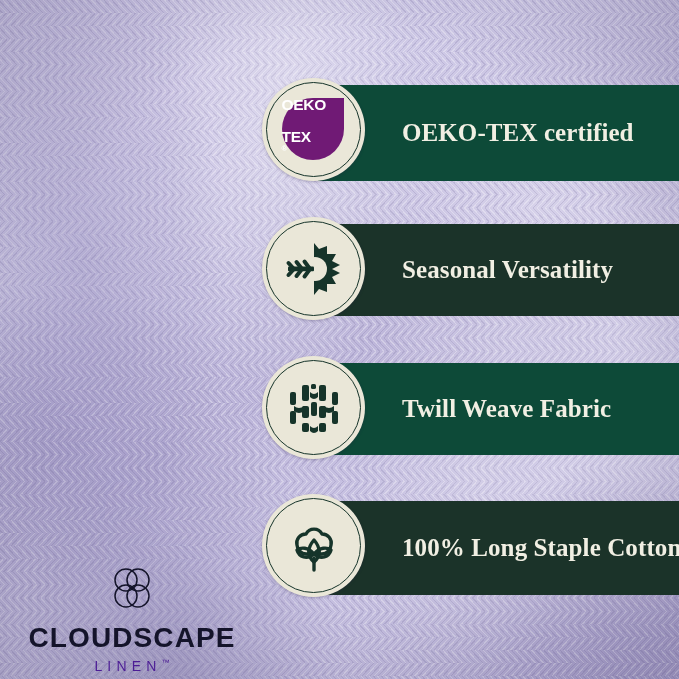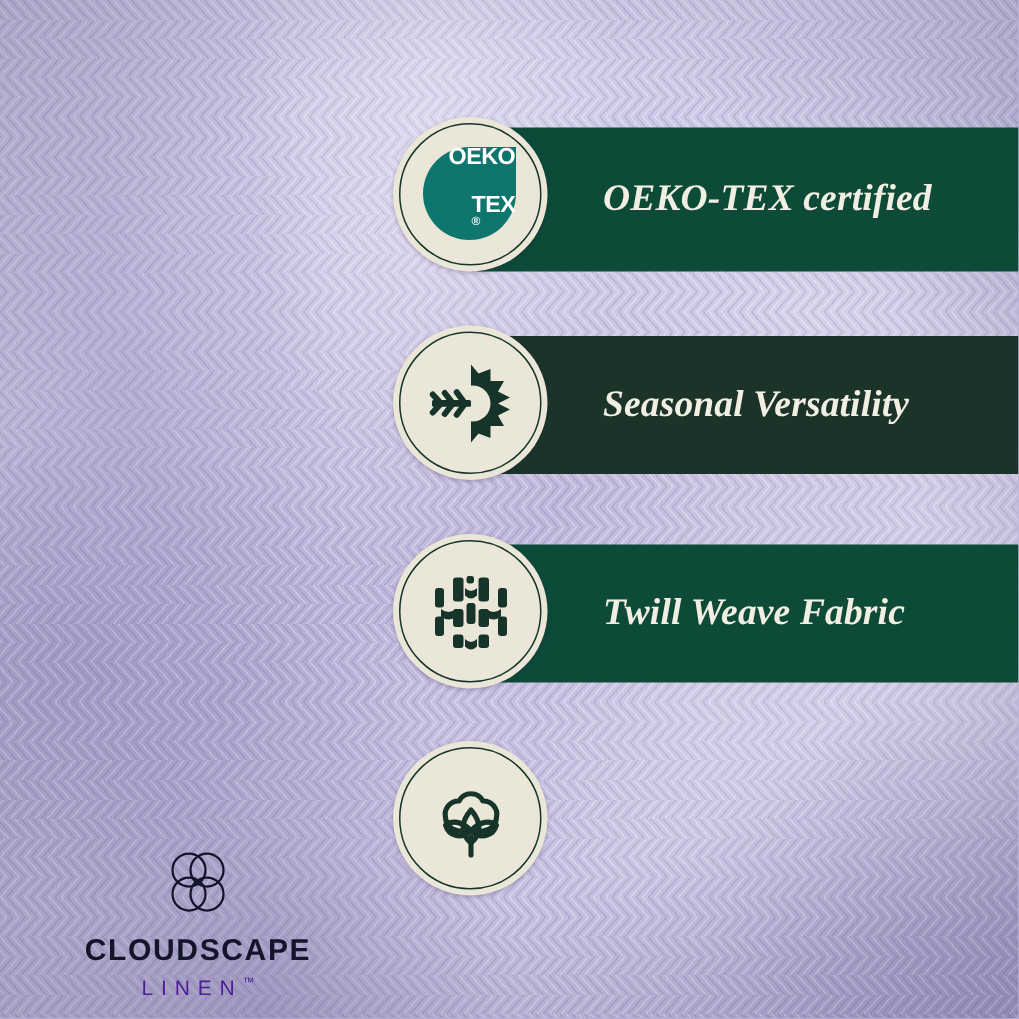--- a/index.html
+++ b/index.html
@@ -68,21 +68,20 @@
   
   .rows{position:absolute;inset:0;}
   .row{position:absolute;left:0;right:0;display:block;}
   .bar{
     position:absolute;left:318px;right:0;top:0;bottom:0;
     display:flex;align-items:center;
   }
   .bar-label{
     color:#f1efe3;
     font-family:"Liberation Serif","DejaVu Serif",serif;
-    font-style:italic;
     font-weight:700;
     font-size:25px;
     letter-spacing:.1px;
     white-space:nowrap;
     padding-left:84px;
   }
   .badge{
     position:absolute;
     width:103px;height:103px;border-radius:50%;
     background:#eae7d8;
@@ -92,24 +91,24 @@
   .badge-ring{
     position:absolute;inset:4px;border-radius:50%;
     border:1.6px solid #16342a;
   }
   .badge-art{position:relative;width:64px;height:64px;}
   .badge-art svg{display:block;width:100%;height:100%;}
 
   
   .oeko{
     position:relative;width:62px;height:62px;
-    background:#0f766e;
+    background:#701a75;
     border-radius:50% 0 50% 50%;
     display:flex;flex-direction:column;
-    align-items:flex-end;justify-content:center;
+    align-items:flex-start;justify-content:center;
     line-height:1;
   }
   .oeko span{
     color:#ffffff;
     font-family:"Liberation Sans",sans-serif;
     font-weight:700;
     font-size:15.5px;
     letter-spacing:-.3px;
     display:block;
   }
@@ -117,21 +116,21 @@
   .oeko sup{font-size:8px;vertical-align:super;}
 
   
   .brand{position:absolute;left:27px;top:561px;width:210px;text-align:center;}
   .brand-mark{width:100%;display:flex;justify-content:center;}
   .brand-mark svg{display:block;}
   .brand-name{
     margin-top:9px;
     font-family:"Liberation Sans",sans-serif;
     font-weight:700;
-    font-size:20px;
+    font-size:28px;
     letter-spacing:1.1px;
     color:#14142a;
     line-height:1;
   }
   .brand-sub{
     margin-top:7px;
     font-family:"Liberation Sans",sans-serif;
     font-weight:400;
     font-size:14px;
     letter-spacing:5.2px;
@@ -227,20 +226,23 @@
             <path d="M28 50 q4 4 8 0 l0 5 q-4 4 -8 0 Z"></path>
             <path d="M12 30 q5 4 10 0 l0 5 q-5 4 -10 0 Z"></path>
             <path d="M42 30 q5 4 10 0 l0 5 q-5 4 -10 0 Z"></path>
             <path d="M12 45 q5 4 10 0 l0 5 q-5 4 -10 0 Z" opacity="0"></path>
           </svg>
         </div>
       </div>
     </div>
 
     <div class="row" style="top:501px;height:94px;">
+      <div class="bar" style="background:#1b3329;">
+        <div class="bar-label">100% Long Staple Cotton</div>
+      </div>
       <div class="badge" style="left:262px;top:-7px;">
         <div class="badge-ring"></div>
         <div class="badge-art">
           <svg viewBox="0 0 64 64" fill="none" stroke="#16342a" stroke-width="3.4" stroke-linecap="round" stroke-linejoin="round">
 
             <path d="M24 20 a9 9 0 0 1 16 0 a9 9 0 0 1 9 11 a9.5 9.5 0 0 1 -9 9 l-16 0 a9.5 9.5 0 0 1 -9 -9 a9 9 0 0 1 9 -11 Z"></path>
 
             <path d="M32 26 c7 8 7 16 0 22 c-7 -6 -7 -14 0 -22 Z"></path>
             <path d="M32 40 c-6 -7 -13 -7 -17 -4 c2 7 10 10 17 4 Z"></path>
             <path d="M32 40 c6 -7 13 -7 17 -4 c-2 7 -10 10 -17 4 Z"></path>

